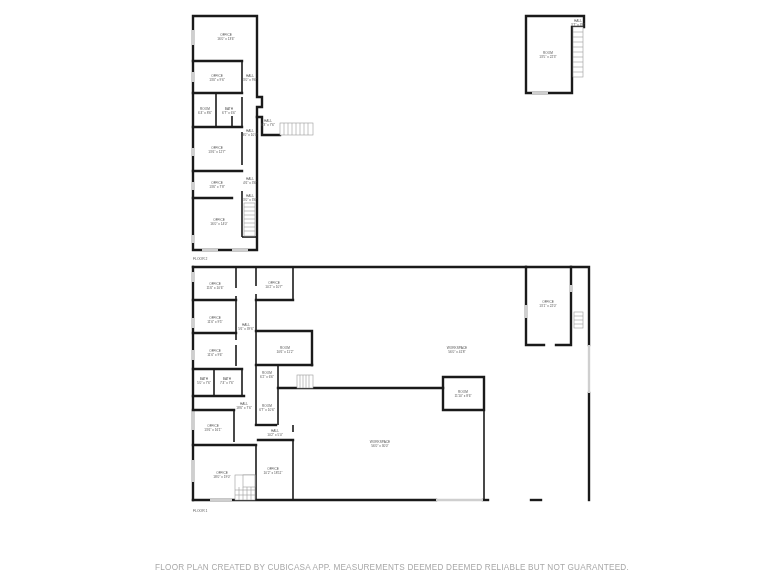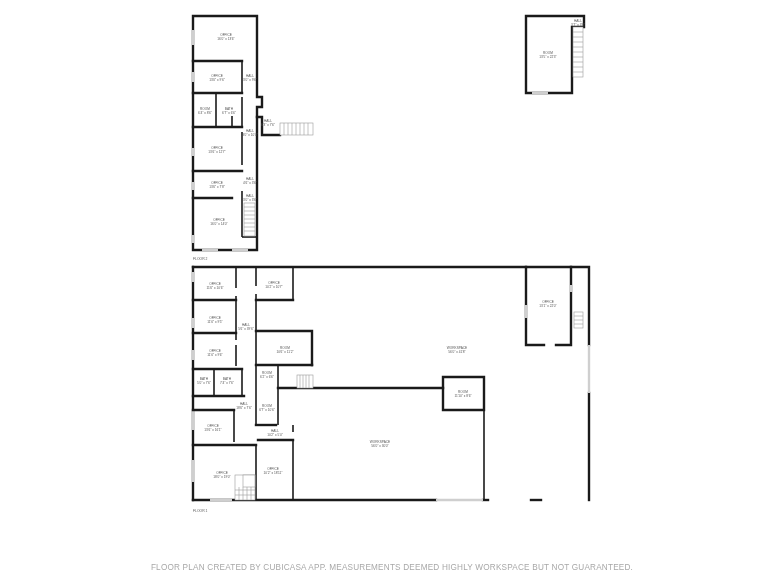--- a/index.html
+++ b/index.html
@@ -228,13 +228,13 @@
       <text class="lbl" x="457" y="353">56'0" x 41'8"</text>
       <text class="lbl" x="548" y="303">OFFICE</text>
       <text class="lbl" x="548" y="307">13'1" x 22'0"</text>
       <text class="lbl" x="463" y="393">ROOM</text>
       <text class="lbl" x="463" y="397">11'10" x 8'6"</text>
       <text class="lbl" x="380" y="443">WORKSPACE</text>
       <text class="lbl" x="380" y="447">56'0" x 30'0"</text>
     </g>
 </svg>
 
-<div class="footer">FLOOR PLAN CREATED BY CUBICASA APP. MEASUREMENTS DEEMED HIGHLY WORKSPACE BUT NOT GUARANTEED.</div>
+<div class="footer">FLOOR PLAN CREATED BY CUBICASA APP. MEASUREMENTS DEEMED DEEMED RELIABLE BUT NOT GUARANTEED.</div>
 
 </body></html>

